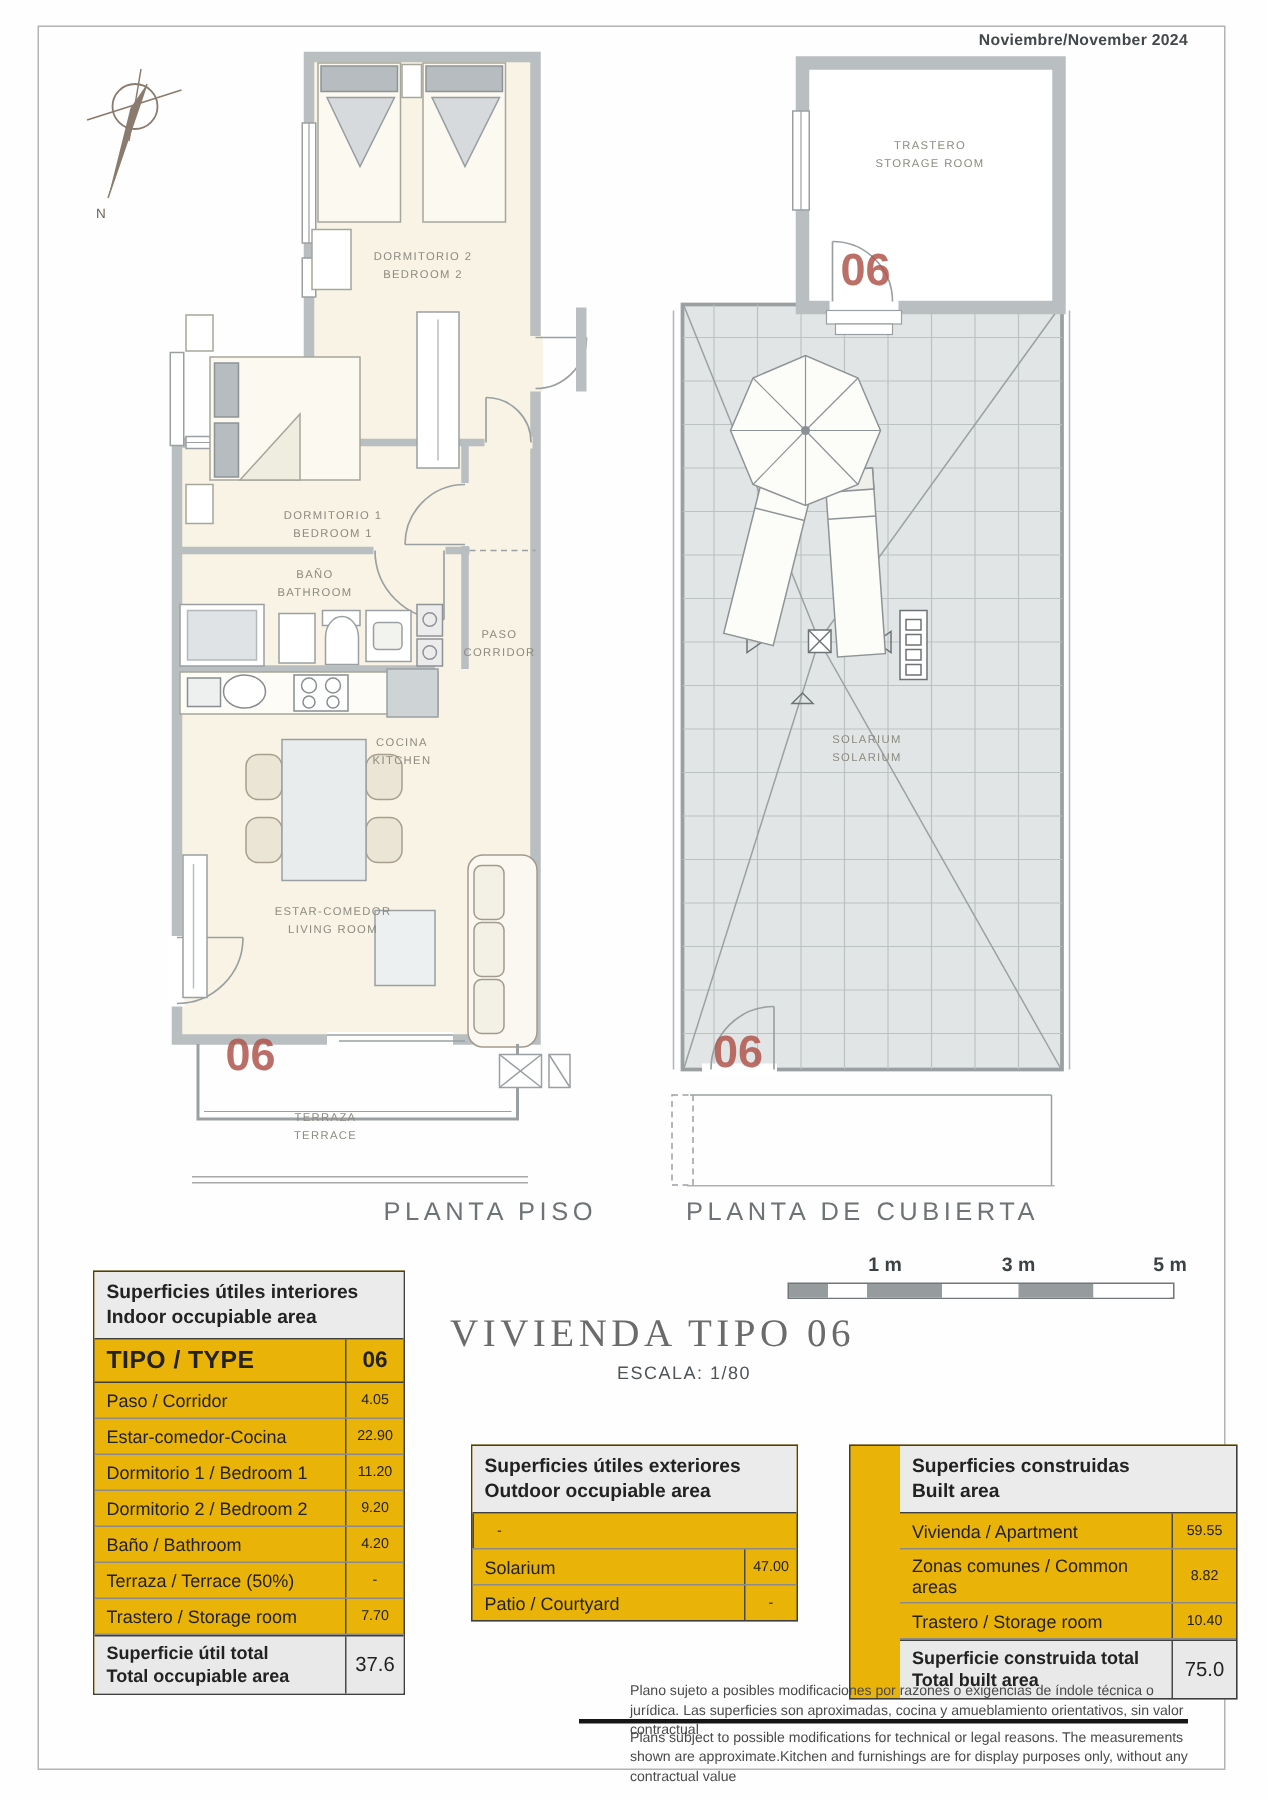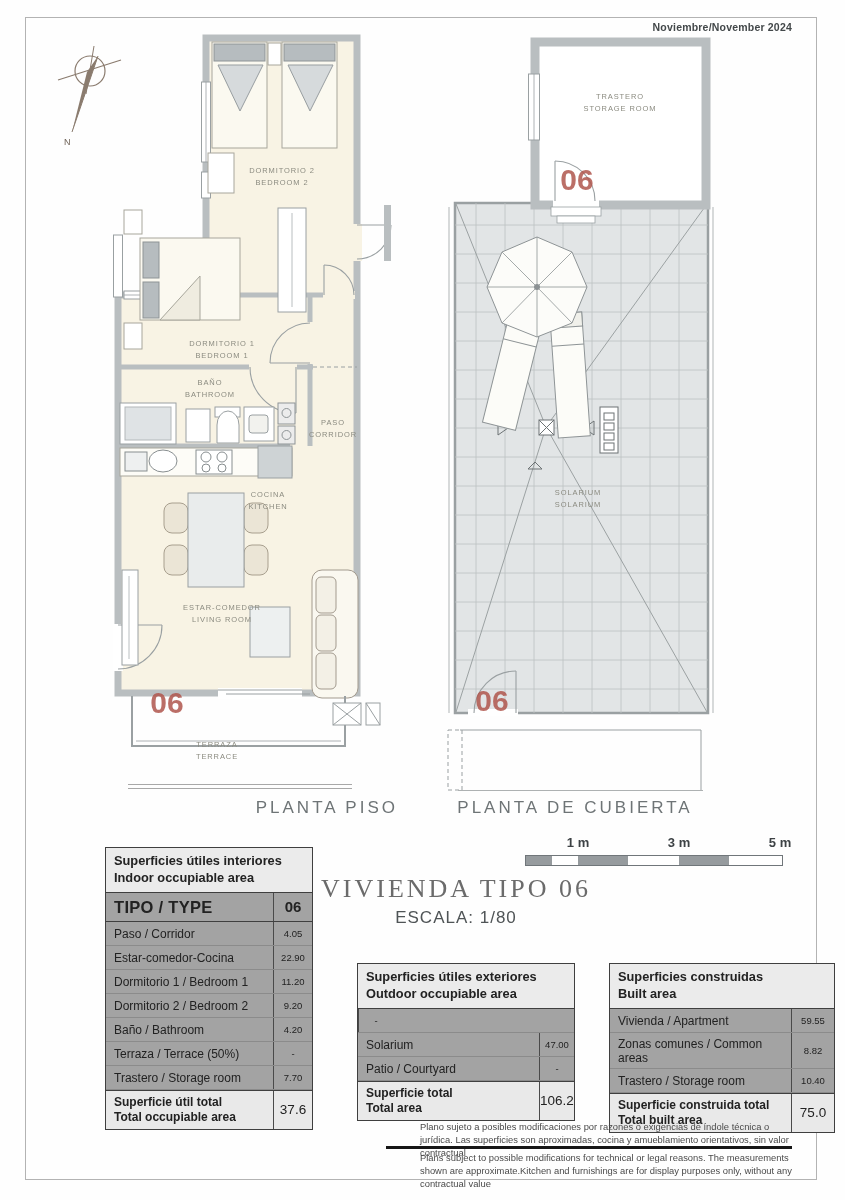--- a/index.html
+++ b/index.html
@@ -22,38 +22,38 @@
   .ntxt{font-family:"Liberation Sans",sans-serif;font-size:9px;fill:#6f6257;}
 
   .plan-caption{position:absolute;top:798px;text-align:center;font-size:17px;color:#6e7476;
         letter-spacing:3px;}
   .caption-floor{left:88px;width:310px;text-align:right;}
   .caption-roof{left:420px;width:310px;}
   .caption-rule{position:absolute;left:128px;top:784px;width:224px;height:3px;
         border-top:1px solid #a8a8a8;border-bottom:1px solid #a8a8a8;}
   .roof-rule{position:absolute;left:458px;top:790px;width:245px;height:1px;background:#adb1b2;}
 
-  .main-title{position:absolute;left:300px;top:874px;width:312px;text-align:center;
+  .main-title{position:absolute;left:300px;top:874px;width:312px;
         font-family:"Liberation Serif",serif;font-size:26px;color:#6b6b6b;letter-spacing:3px;}
   .scale-note{position:absolute;left:300px;top:908px;width:312px;text-align:center;
-        font-size:17px;color:#4f5456;letter-spacing:1px;}
+        font-size:12px;color:#4f5456;letter-spacing:1px;}
 
   .scalebar{position:absolute;left:525px;top:835px;width:260px;height:34px;}
   .scalebar .lab{position:absolute;top:0;width:34px;text-align:center;font-size:13px;
         font-weight:600;color:#3d4245;}
   .bar{position:absolute;left:0;top:20px;width:256px;height:9px;border:1px solid #70767a;
         display:flex;}
   .seg-d{background:#969b9e;height:100%;}
   .seg-l{background:#ffffff;height:100%;}
 
   
-  .area-table{position:absolute;background:#a3a3a3;border:1.5px solid #3f3f3f;font-size:12px;color:#222;margin-left:43px;}
+  .area-table{position:absolute;background:#eab308;border:1.5px solid #3f3f3f;font-size:12px;color:#222;}
   .t1{left:62px;top:847px;width:206px;--valw:38px;}
   .t2{left:314px;top:963px;width:216px;--valw:34px;}
-  .t3{left:566px;top:963px;width:224px;--valw:42px;}
+  .t3{left:566px;top:963px;width:224px;padding-left:33px;--valw:42px;}
   .thead{background:#ebebeb;border-bottom:1px solid #3f3f3f;padding:5px 8px;
         font-weight:bold;font-size:12.8px;line-height:1.32;}
   .trow{display:flex;border-bottom:1px solid #8b8b8b;align-items:stretch;min-height:23px;}
   .trow:last-child{border-bottom:none;}
   .trow .lbl{flex:1;padding:4px 8px 3px 8px;display:flex;flex-direction:column;justify-content:center;}
   .trow .val{width:var(--valw);border-left:1px solid #4a4a4a;display:flex;align-items:center;
         justify-content:center;font-size:9.5px;color:#222;}
   .trow.tipo{min-height:28px;border-bottom:1px solid #3f3f3f;}
   .trow.tipo .lbl{font-size:16.5px;font-weight:bold;letter-spacing:.3px;}
   .trow.tipo .val{font-size:15px;font-weight:bold;}
@@ -353,21 +353,21 @@
 
   <div class="caption-rule"></div>
   <div class="plan-caption caption-floor">PLANTA PISO</div>
   <div class="roof-rule"></div>
   <div class="plan-caption caption-roof">PLANTA DE CUBIERTA</div>
 
   <div class="main-title">VIVIENDA TIPO 06</div>
   <div class="scale-note">ESCALA: 1/80</div>
 
   <div class="scalebar">
-    <span class="lab" style="left:36px">1 m</span>
+    <span class="lab" style="left:48px">1 m</span>
     <span class="lab" style="left:137px">3 m</span>
     <span class="lab" style="left:238px">5 m</span>
     <div class="bar">
       <div class="seg-d" style="width:26px"></div>
         <div class="seg-l" style="width:26px"></div>
       <div class="seg-d" style="width:50px"></div>
         <div class="seg-l" style="width:51px"></div>
       <div class="seg-d" style="width:50px"></div>
         <div class="seg-l" style="width:51px"></div>
     </div>
@@ -428,27 +428,20 @@
         <div class="val">-</div>
       </div>
     <div class="trow">
       <div class="lbl">Solarium</div>
         <div class="val">47.00</div>
       </div>
     <div class="trow">
       <div class="lbl">Patio / Courtyard</div>
         <div class="val">-</div>
       </div>
-    <div class="trow total">
-      <div class="lbl">
-          <span style="display: block;">Superficie total</span>
-          <span style="display: block;">Total area</span>
-        </div>
-      <div class="val">106.2</div>
-    </div>
   </div>
 
   <div class="area-table t3">
     <div class="thead">
       <div>Superficies construidas</div>
       <div>Built area</div>
     </div>
     <div class="trow">
       <div class="lbl">Vivienda / Apartment</div>
         <div class="val">59.55</div>

